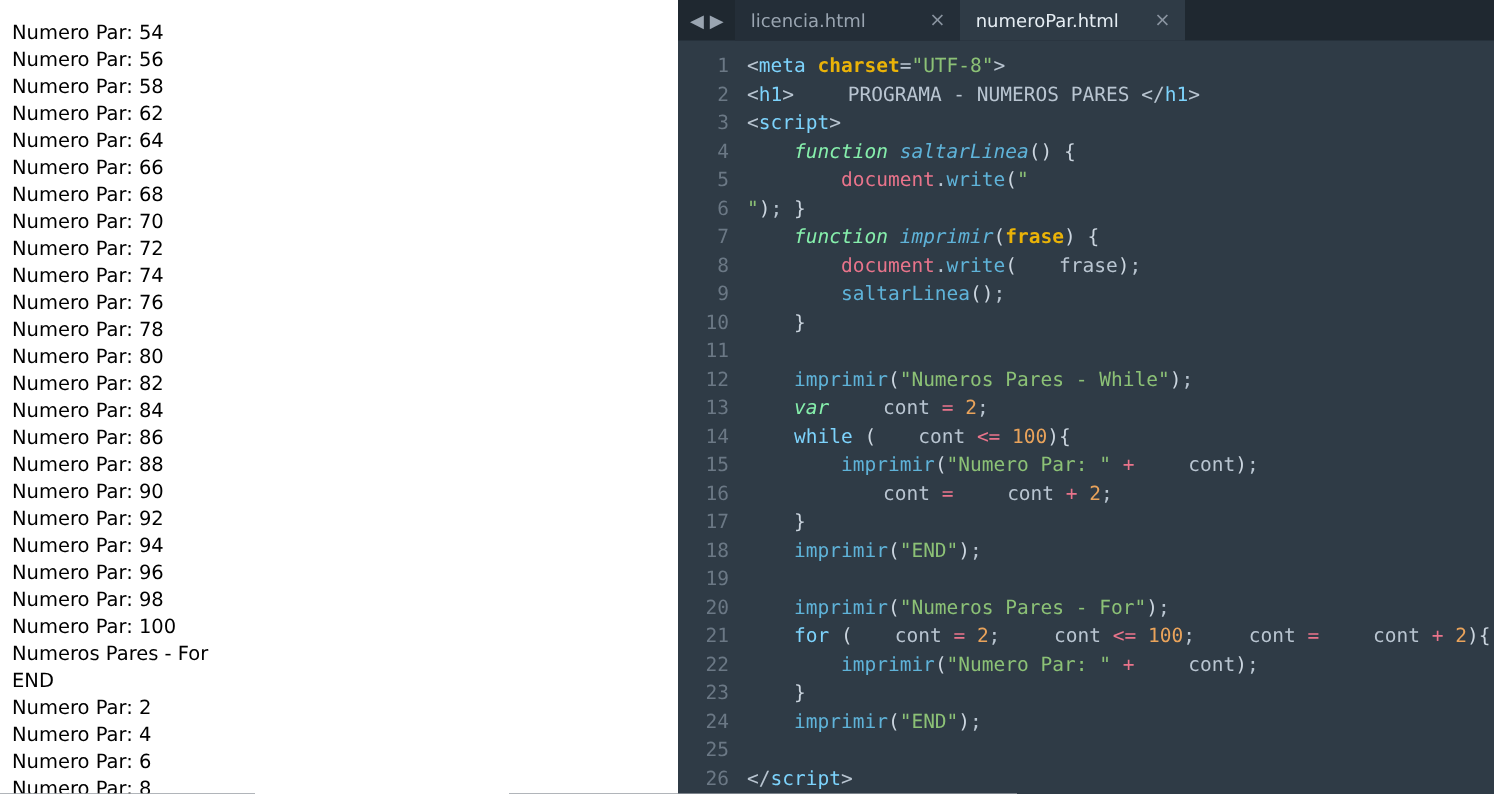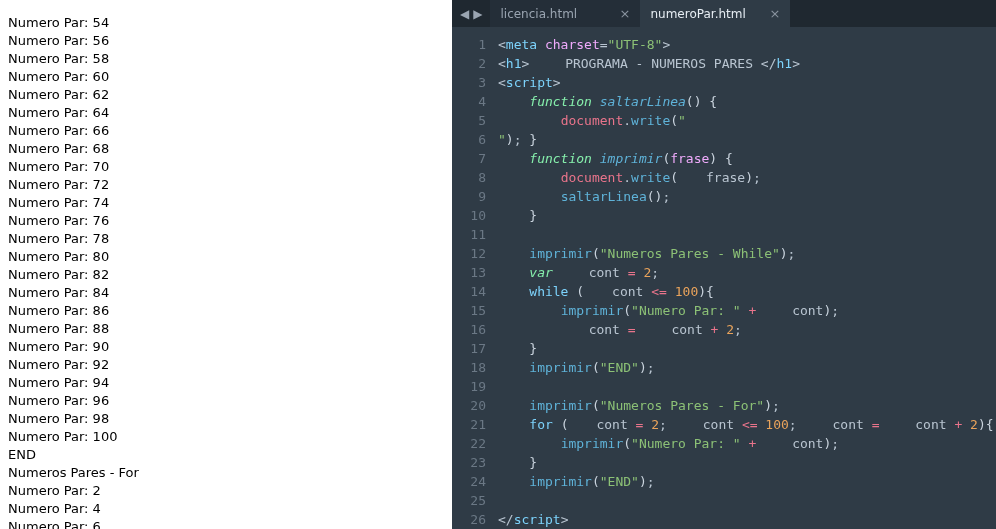--- a/index.html
+++ b/index.html
@@ -70,64 +70,63 @@
     color: #6b7885;
     padding-right: 12px;
     user-select: none;
   }
   .code {
     flex: 1;
     white-space: pre;
     color: #b9c5d1;
   }
   .tok-tag   { color: #7dd3fc; }
-  .tok-attr  { color: #f0abfc; }
+  .tok-attr  { color: #eab308; font-weight: bold; }
   .tok-str   { color: #8cc176; }
   .tok-key   { color: #86efac; font-style: italic; }
   .tok-key2  { color: #7dd3fc; }
   .tok-func  { color: #5fb3d9; font-style: italic; }
   .tok-funcC { color: #5fb3d9; }
   .tok-ident { color: #b9c5d1; margin-left: 28px; }
   .tok-obj   { color: #e9748b; }
   .tok-punc  { color: #b9c5d1; }
   .tok-num   { color: #e9a35b; }
   .tok-op    { color: #e9748b; }
   .tok-br    { color: #cbd5df; }
   .gline, .cline { height: 19px; }
 </style>
 </head>
 <body>
 
 <div class="left-pane" id="left-pane">
     <div class="left-line">Numero Par: 54</div>
     <div class="left-line">Numero Par: 56</div>
     <div class="left-line">Numero Par: 58</div>
-    <div class="left-line">Numero Par: 60</div>
     <div class="left-line">Numero Par: 62</div>
     <div class="left-line">Numero Par: 64</div>
     <div class="left-line">Numero Par: 66</div>
     <div class="left-line">Numero Par: 68</div>
     <div class="left-line">Numero Par: 70</div>
     <div class="left-line">Numero Par: 72</div>
     <div class="left-line">Numero Par: 74</div>
     <div class="left-line">Numero Par: 76</div>
     <div class="left-line">Numero Par: 78</div>
     <div class="left-line">Numero Par: 80</div>
     <div class="left-line">Numero Par: 82</div>
     <div class="left-line">Numero Par: 84</div>
     <div class="left-line">Numero Par: 86</div>
     <div class="left-line">Numero Par: 88</div>
     <div class="left-line">Numero Par: 90</div>
     <div class="left-line">Numero Par: 92</div>
     <div class="left-line">Numero Par: 94</div>
     <div class="left-line">Numero Par: 96</div>
     <div class="left-line">Numero Par: 98</div>
     <div class="left-line">Numero Par: 100</div>
+    <div class="left-line">Numeros Pares - For</div>
     <div class="left-line">END</div>
-    <div class="left-line">Numeros Pares - For</div>
     <div class="left-line">Numero Par: 2</div>
     <div class="left-line">Numero Par: 4</div>
     <div class="left-line">Numero Par: 6</div>
     <div class="left-line">Numero Par: 8</div>
   </div>
 
 <div class="right-pane">
   <div class="tab-strip">
     <div class="nav-arrows">
       <span>◀</span>

